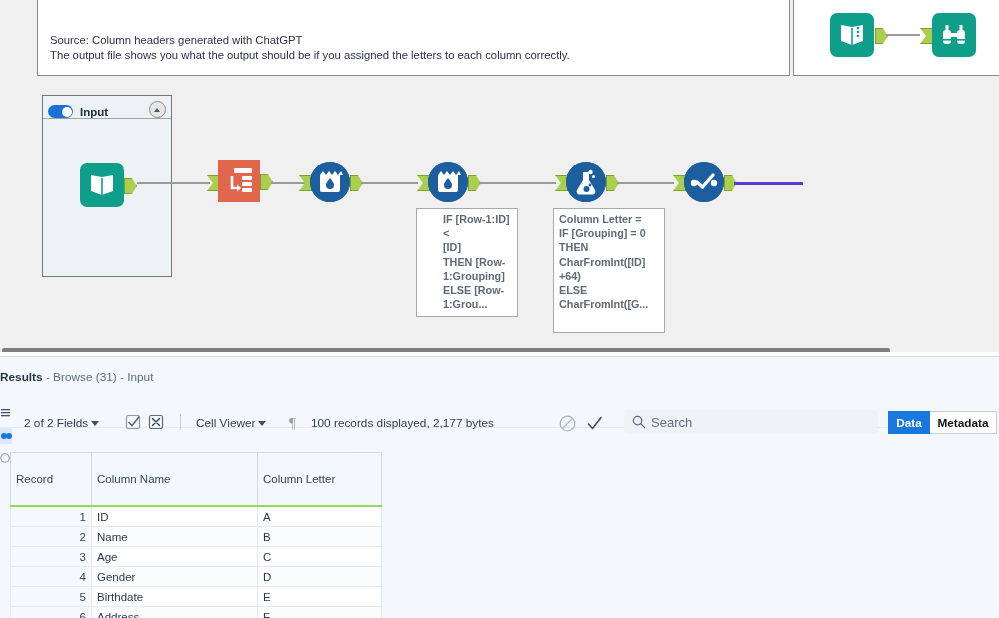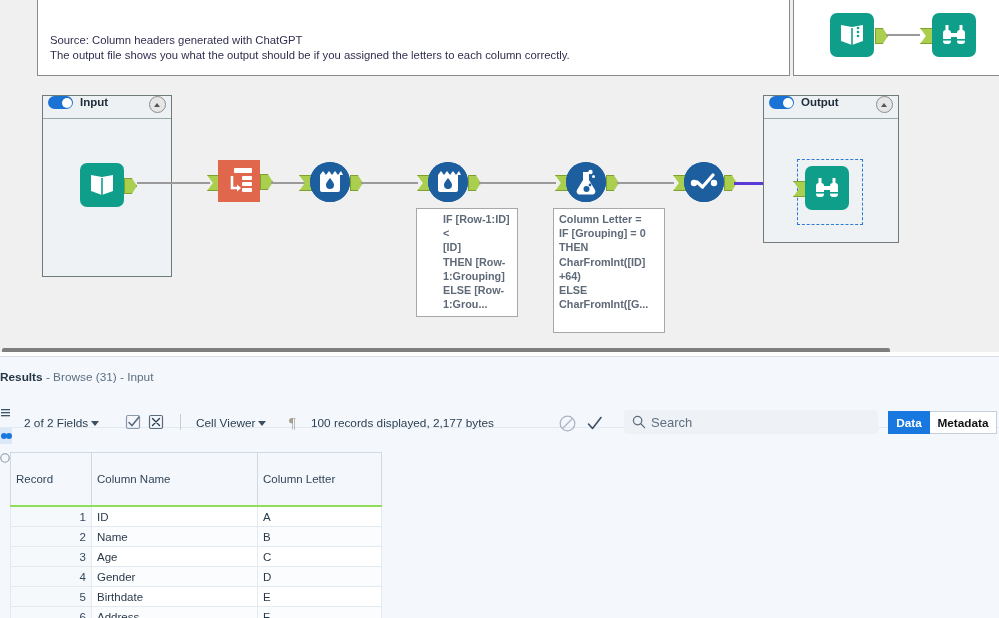--- a/index.html
+++ b/index.html
@@ -69,21 +69,21 @@
     position: absolute;
     background: #eef2f5;
     border: 1px solid #6e7b7b;
     box-sizing: border-box;
   }
   .tc-header {
     height: 23px;
     background: #eef1f3;
     border-bottom: 1px solid #9aa7a7;
     display: flex;
-    align-items: flex-start;
+    align-items: flex-end;
     padding: 0 5px;
     box-sizing: border-box;
   }
   .tc-toggle {
     width: 25px; height: 13px;
     border-radius: 7px;
     background: #1a72d4;
     position: relative;
     flex: none;
   }
@@ -504,44 +504,20 @@
           <circle cx="10" cy="21" r="3.2" fill="#ffffff"></circle>
           <circle cx="30" cy="21" r="3.2" fill="#ffffff"></circle>
           <path d="M13 20 L18.5 25 L29 13" stroke="#ffffff" stroke-width="3.4" fill="none" stroke-linecap="round" stroke-linejoin="round"></path>
         </svg>
       </div>
       <div class="anchor-out" style="left:40px;top:13px;"></div>
     </div>
 
     <div class="wire purple" style="left:734px;top:182px;width:69px;"></div>
 
-    <div id="container-output" class="tool-container">
-      <div class="tc-header">
-        <div class="tc-toggle"></div>
-        <div class="tc-title">Output</div>
-        <div class="tc-collapse"></div>
-      </div>
-      <div class="tc-body">
-        <div class="dashed-sel" style="left:33px;top:40px;width:66px;height:66px;"></div>
-        <div class="node" style="left:41px;top:47px;">
-          <div class="anchor-in" style="left:-12px;top:15px;"></div>
-          <div class="icon-sq">
-            <svg width="44" height="44" viewBox="0 0 44 44">
-              <rect x="11" y="17" width="8" height="14" rx="3" fill="#ffffff"></rect>
-              <rect x="25" y="17" width="8" height="14" rx="3" fill="#ffffff"></rect>
-              <rect x="19" y="20" width="6" height="4" fill="#ffffff"></rect>
-              <rect x="13.5" y="12" width="3" height="6" fill="#ffffff"></rect>
-              <rect x="27.5" y="12" width="3" height="6" fill="#ffffff"></rect>
-              <rect x="11" y="26" width="8" height="1.6" fill="#0fa08c"></rect>
-              <rect x="25" y="26" width="8" height="1.6" fill="#0fa08c"></rect>
-            </svg>
-          </div>
-        </div>
-      </div>
-    </div>
 
     <div id="canvas-hscroll">
       <div class="thumb"></div>
     </div>
   </div>
 
   <div id="results-panel">
     <div id="results-title">
       <b>Results</b><span class="sub"> - Browse (31) - Input</span>
     </div>

